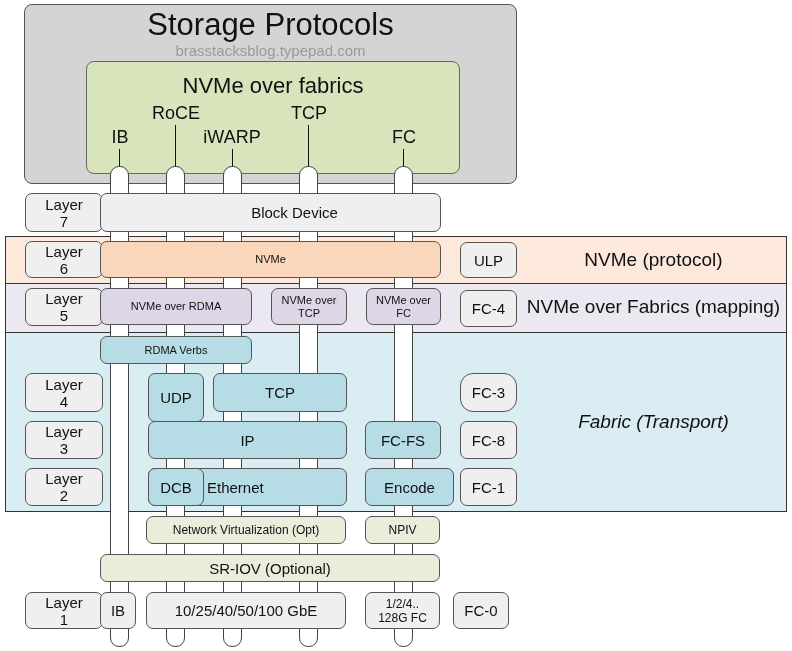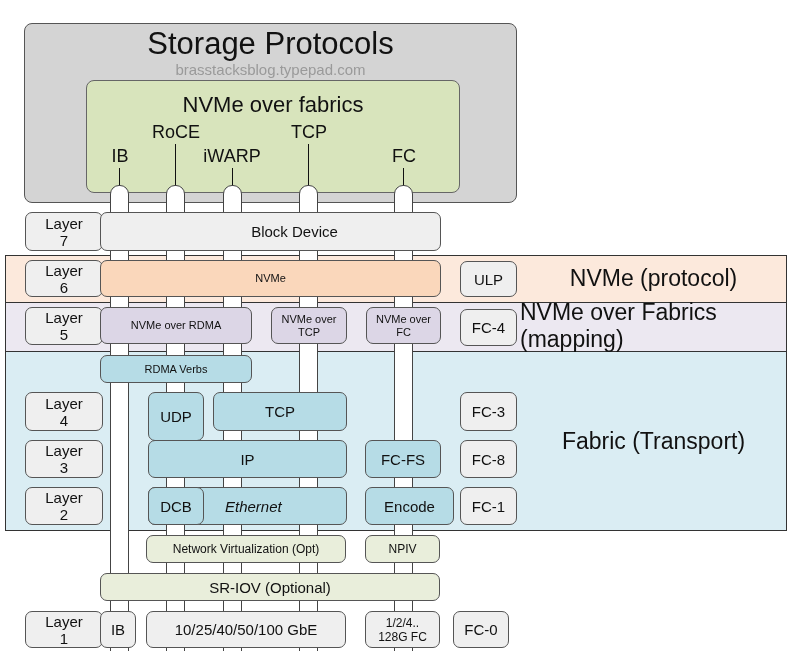--- a/index.html
+++ b/index.html
@@ -3,21 +3,21 @@
 <meta charset="utf-8">
 <style>
   :root{
     --outer-bg:#d4d4d4; --nvmeof-bg:#d8e4bc; --band-protocol:#fce9dc; --band-mapping:#ece8f1;
     --band-transport:#daedf3; --box-neutral:#efefef; --box-protocol:#fad7bb; --box-mapping:#dcd6e6;
     --box-transport:#b6dce6; --box-virt:#e9eedb; --watermark:#9a9a9a;
   }
   html,body{margin:0;padding:0;background:#ffffff;}
   body{width:792px;height:651px;position:relative;overflow:hidden;
        font-family:"Liberation Sans", sans-serif;color:#111;}
-  .abs{position:absolute;box-sizing:border-box;margin-top:19px;}
+  .abs{position:absolute;box-sizing:border-box;}
   .outer{left:24px;top:4px;width:493px;height:180px;background:var(--outer-bg);
          border:1px solid #555;border-radius:8px;z-index:0;}
   .title{left:24px;top:7px;width:493px;text-align:center;font-size:31px;line-height:36px;z-index:1;}
   .watermark{left:24px;top:42px;width:493px;text-align:center;font-size:15px;line-height:17px;
              color:var(--watermark);z-index:1;}
   .nvmeof{left:86px;top:61px;width:374px;height:113px;background:var(--nvmeof-bg);
           border:1px solid #666;border-radius:8px;z-index:1;}
   .nvmeof-title{left:86px;top:73px;width:374px;text-align:center;font-size:22px;line-height:26px;z-index:2;}
   .tlabel{font-size:18px;line-height:20px;width:80px;text-align:center;z-index:2;}
   .tline{width:1px;background:#111;z-index:2;}
@@ -27,22 +27,22 @@
        text-align:center;white-space:pre-line;z-index:5;}
   .layer{left:25px;width:78px;background:var(--box-neutral);font-size:15px;line-height:17px;}
   .fc{left:460px;width:57px;background:var(--box-neutral);font-size:15px;}
   .neutral{background:var(--box-neutral);}
   .proto{background:var(--box-protocol);}
   .map{background:var(--box-mapping);}
   .trans{background:var(--box-transport);}
   .virt{background:var(--box-virt);}
   .f15{font-size:15px;} .f11{font-size:11px;line-height:13px;} .f12{font-size:12px;line-height:14px;}
   .bandlabel{left:520px;width:267px;display:flex;align-items:center;justify-content:center;
-             font-size:23px;z-index:5;}
-  .eth{justify-content:flex-start;padding-left:76px;font-style:italic;}
+             font-size:19px;z-index:5;text-align:center;}
+  .eth{justify-content:flex-start;padding-left:58px;}
 </style>
 </head>
 <body>
 
 <div class="abs outer"></div>
 <div class="abs title">Storage Protocols</div>
 <div class="abs watermark">brasstacksblog.typepad.com</div>
 
 <div class="abs nvmeof"></div>
 <div class="abs nvmeof-title">NVMe over fabrics</div>
@@ -111,20 +111,20 @@
 
 <div class="abs box virt f15" style="left:100px;top:554px;width:340px;height:28px;">SR-IOV (Optional)</div>
 
 <div class="abs box neutral f15" style="left:100px;top:592px;width:36px;height:37px;">IB</div>
 <div class="abs box neutral f15" style="left:146px;top:592px;width:200px;height:37px;">10/25/40/50/100 GbE</div>
 <div class="abs box neutral f12" style="left:365px;top:592px;width:75px;height:37px;">1/2/4..
 128G FC</div>
 
 <div class="abs box fc" style="top:242px;height:36px;">ULP</div>
 <div class="abs box fc" style="top:290px;height:37px;">FC-4</div>
-<div class="abs box fc" style="top:373px;height:39px;">FC-3</div>
+<div class="abs box fc" style="top:373px;height:39px;border-radius:13px;">FC-3</div>
 <div class="abs box fc" style="top:421px;height:38px;">FC-8</div>
 <div class="abs box fc" style="top:468px;height:38px;">FC-1</div>
 <div class="abs box neutral f15" style="left:453px;top:592px;width:56px;height:37px;">FC-0</div>
 
 <div class="abs bandlabel" style="top:241px;height:37px;">NVMe (protocol)</div>
 <div class="abs bandlabel" style="top:288px;height:38px;">NVMe over Fabrics (mapping)</div>
-<div class="abs bandlabel" style="top:402px;height:40px;">Fabric (Transport)</div>
+<div class="abs bandlabel" style="top:402px;height:40px;font-style:italic;">Fabric (Transport)</div>
 
 </body></html>

